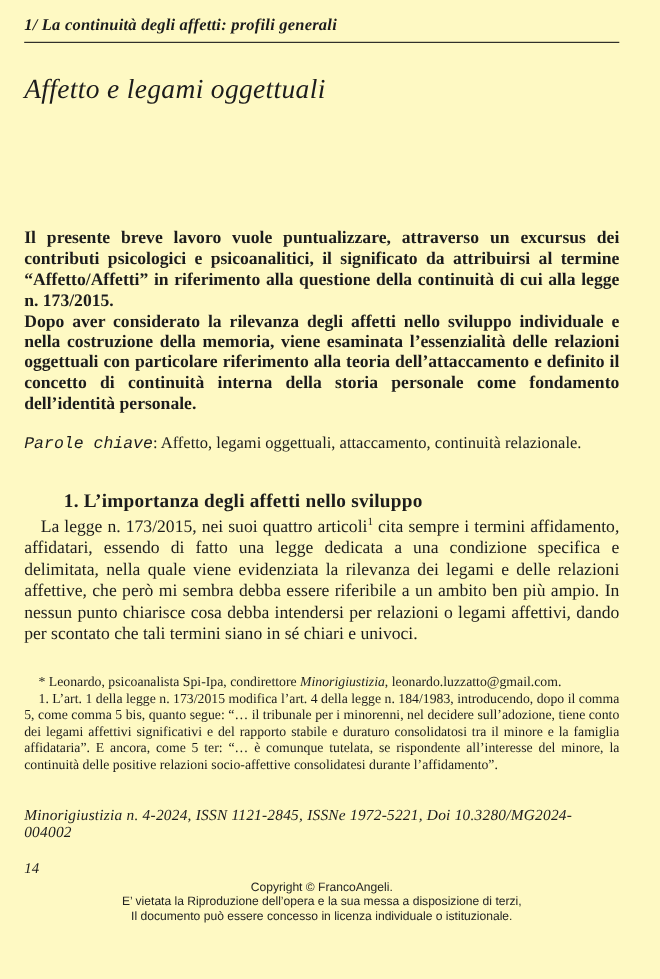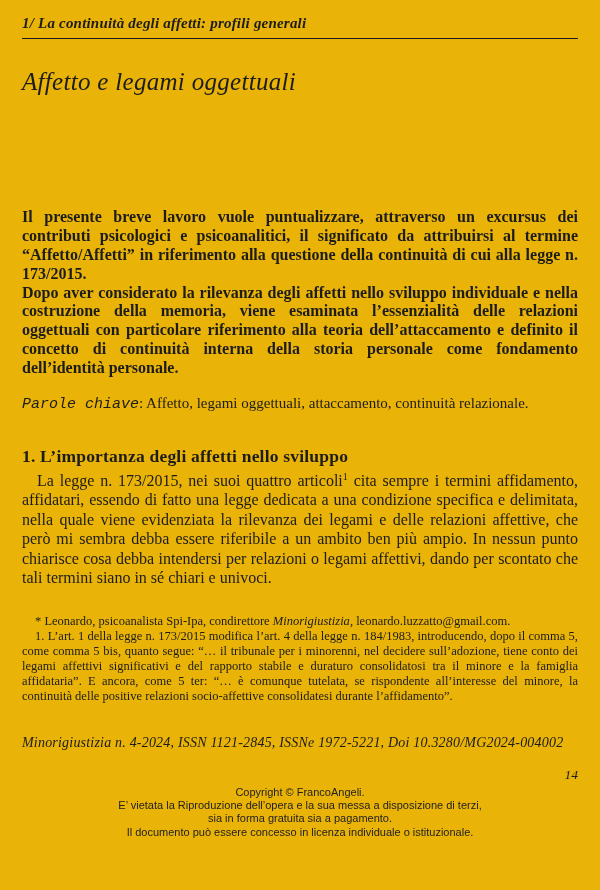--- a/index.html
+++ b/index.html
@@ -2,24 +2,24 @@
 <html><head>
 <meta charset="utf-8">
 <style>
   * { margin: 0; padding: 0; box-sizing: border-box; }
   html, body { background: #ffffff; }
   .page {
     position: relative;
     width: 600px;
     height: 890px;
     margin: 0 auto;
-    background: #eab308;
+    background: #fef9c3;
     color: #1c1c1c;
     font-family: "Liberation Serif", serif;
-    padding: 15px 22px 0 22px;
+    padding: 15px 37px 0 22px;
     overflow: hidden;
   }
   .running-head {
     font-size: 15px;
     font-weight: bold;
     font-style: italic;
     padding-bottom: 6px;
     border-bottom: 1.5px solid #1a1a1a;
     letter-spacing: 0.2px;
   }
@@ -45,20 +45,21 @@
   .keywords {
     margin-top: 17px;
     font-size: 15px;
   }
   .keywords .kw-label { font-style: italic; font-family: Liberation Mono, monospace; }
   .section-heading {
     margin-top: 33px;
     font-size: 17.5px;
     font-weight: bold;
     letter-spacing: 0.2px;
+    margin-left: 36px;
   }
   .body-para {
     margin-top: 4px;
     font-size: 16px;
     line-height: 1.22;
     text-align: justify;
     text-indent: 15px;
   }
   .body-para sup {
     font-size: 10px;
@@ -74,21 +75,21 @@
   .footnote { text-indent: 13px; }
   .footnote .journal-name-italic { font-style: italic; }
   .journal-line {
     margin-top: 31px;
     font-size: 14px;
     font-style: italic;
     letter-spacing: 0.2px;
   }
   .page-number {
     margin-top: 16px;
-    text-align: right;
+    text-align: left;
     font-size: 13.5px;
     font-style: italic;
   }
   .copyright-block {
     margin-top: 3px;
     text-align: center;
     font-family: "Liberation Sans", sans-serif;
     font-size: 11px;
     line-height: 1.2;
     color: #222;
@@ -126,17 +127,16 @@
     <div class="footnote">1. L’art. 1 della legge n. 173/2015 modifica l’art. 4 della legge n. 184/1983, introducendo, dopo il comma 5, come comma 5 bis, quanto segue: “… il tribunale per i minorenni, nel decidere sull’adozione, tiene conto dei legami affettivi significativi e del rapporto stabile e duraturo consolidatosi tra il minore e la famiglia affidataria”. E ancora, come 5 ter: “… è comunque tutelata, se rispondente all’interesse del minore, la continuità delle positive relazioni socio-affettive consolidatesi durante l’affidamento”.</div>
   </div>
 
   <div class="journal-line">Minorigiustizia n. 4-2024, ISSN 1121-2845, ISSNe 1972-5221, Doi 10.3280/MG2024-004002</div>
 
   <div class="page-number">14</div>
 
   <div class="copyright-block">
     <div>Copyright © FrancoAngeli.</div>
     <div>E’ vietata la Riproduzione dell’opera e la sua messa a disposizione di terzi,</div>
-    <div>sia in forma gratuita sia a pagamento.</div>
     <div>Il documento può essere concesso in licenza individuale o istituzionale.</div>
   </div>
 
 </div>
 
 </body></html>

